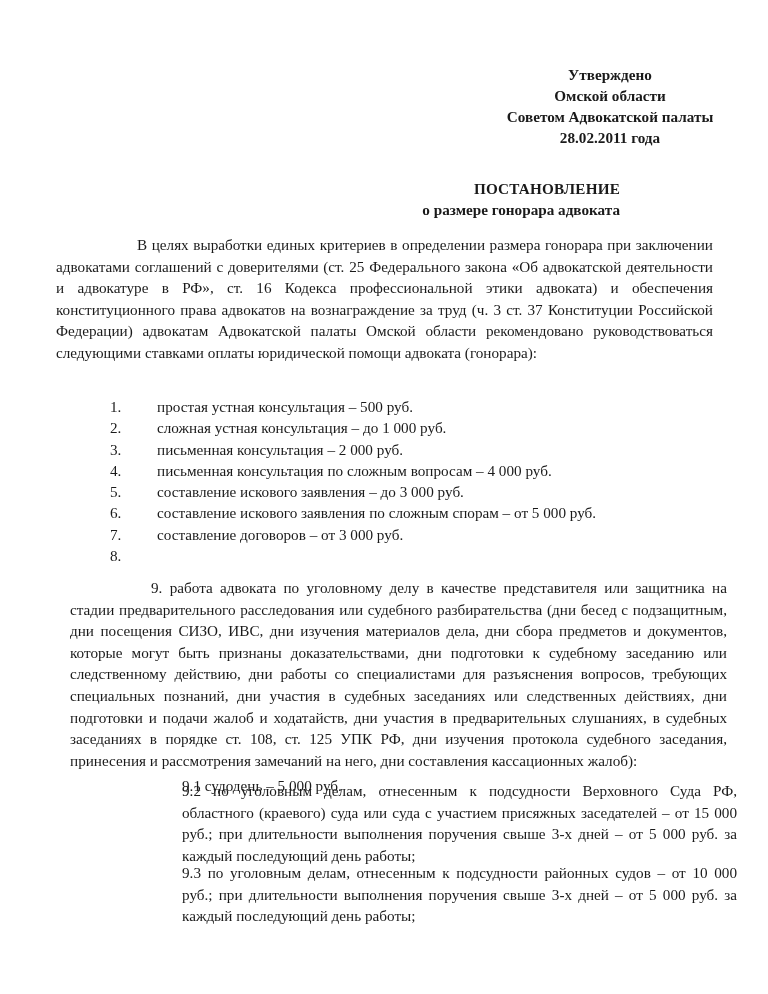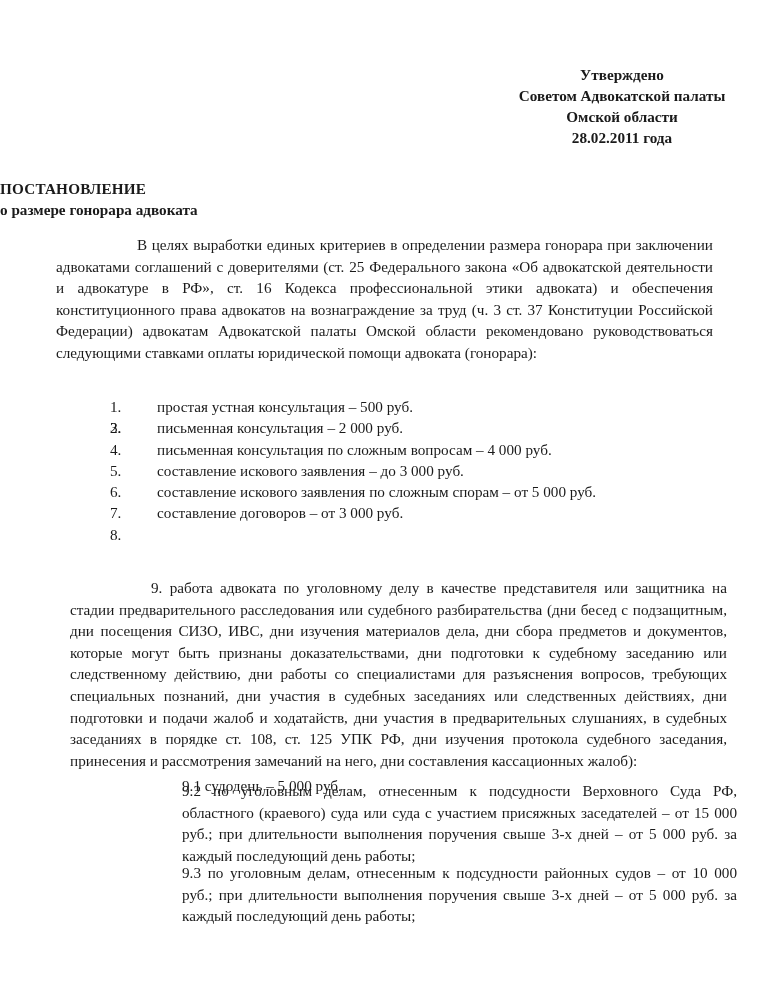--- a/index.html
+++ b/index.html
@@ -17,34 +17,34 @@
       font-size: 15.2px;
     }
     .page {
       position: absolute;
       left: 0; top: 0;
       width: 768px; height: 994px;
     }
     .approval {
       position: absolute;
       top: 64px;
-      left: 502px;
+      left: 490px;
       width: 240px;
       text-align: center;
       font-weight: bold;
       line-height: 21px;
       font-size: 15.2px;
     }
     .approval div { white-space: nowrap; }
     .title-block {
       position: absolute;
       top: 178px;
       left: 0;
       width: 620px;
-      text-align: left;
+      text-align: right;
       font-weight: bold;
       line-height: 21px;
     }
     .title-block .main-title { font-size: 15.2px; letter-spacing: 0.2px; }
     .body-text {
       position: absolute;
       left: 56px;
       width: 657px;
       line-height: 21.6px;
       text-align: justify;
@@ -83,35 +83,35 @@
     .sub2 { top: 780px; }
     .sub3 { top: 862px; }
   </style>
 </head>
 <body>
 
 <div class="page">
 
   <div class="approval">
     <div>Утверждено</div>
+    <div>Омской области</div>
     <div>Советом Адвокатской палаты</div>
-    <div>Омской области</div>
     <div>28.02.2011 года</div>
   </div>
 
   <div class="title-block">
     <div class="main-title">ПОСТАНОВЛЕНИЕ</div>
     <div>о размере гонорара адвоката</div>
   </div>
 
   <div class="body-text intro">В целях выработки единых критериев в определении размера гонорара при заключении адвокатами соглашений с доверителями (ст. 25 Федерального закона «Об адвокатской деятельности и адвокатуре в РФ», ст. 16 Кодекса профессиональной этики адвоката) и обеспечения конституционного права адвокатов на вознаграждение за труд (ч. 3 ст. 37 Конституции Российской Федерации) адвокатам Адвокатской палаты Омской области рекомендовано руководствоваться следующими ставками оплаты юридической помощи адвоката (гонорара):</div>
 
   <ol class="list">
     <li><span class="num">1.</span><span>простая устная консультация – 500 руб.</span></li>
-    <li><span class="num">2.</span></li>
+    <li><span class="num">2.</span><span>сложная устная консультация – до 1 000 руб.</span></li>
     <li><span class="num">3.</span><span>письменная консультация – 2 000 руб.</span></li>
     <li><span class="num">4.</span><span>письменная консультация по сложным вопросам – 4 000 руб.</span></li>
     <li><span class="num">5.</span><span>составление искового заявления – до 3 000 руб.</span></li>
     <li><span class="num">6.</span><span>составление искового заявления по сложным спорам – от 5 000 руб.</span></li>
     <li><span class="num">7.</span><span>составление договоров – от 3 000 руб.</span></li>
     <li><span class="num">8.</span></li>
   </ol>
 
   <div class="body-text p9">9. работа адвоката по уголовному делу в качестве представителя или защитника на стадии предварительного расследования или судебного разбирательства (дни бесед с подзащитным, дни посещения СИЗО, ИВС, дни изучения материалов дела, дни сбора предметов и документов, которые могут быть признаны доказательствами, дни подготовки к судебному заседанию или следственному действию, дни работы со специалистами для разъяснения вопросов, требующих специальных познаний, дни участия в судебных заседаниях или следственных действиях, дни подготовки и подачи жалоб и ходатайств, дни участия в предварительных слушаниях, в судебных заседаниях в порядке ст. 108, ст. 125 УПК РФ, дни изучения протокола судебного заседания, принесения и рассмотрения замечаний на него, дни составления кассационных жалоб):</div>
 

